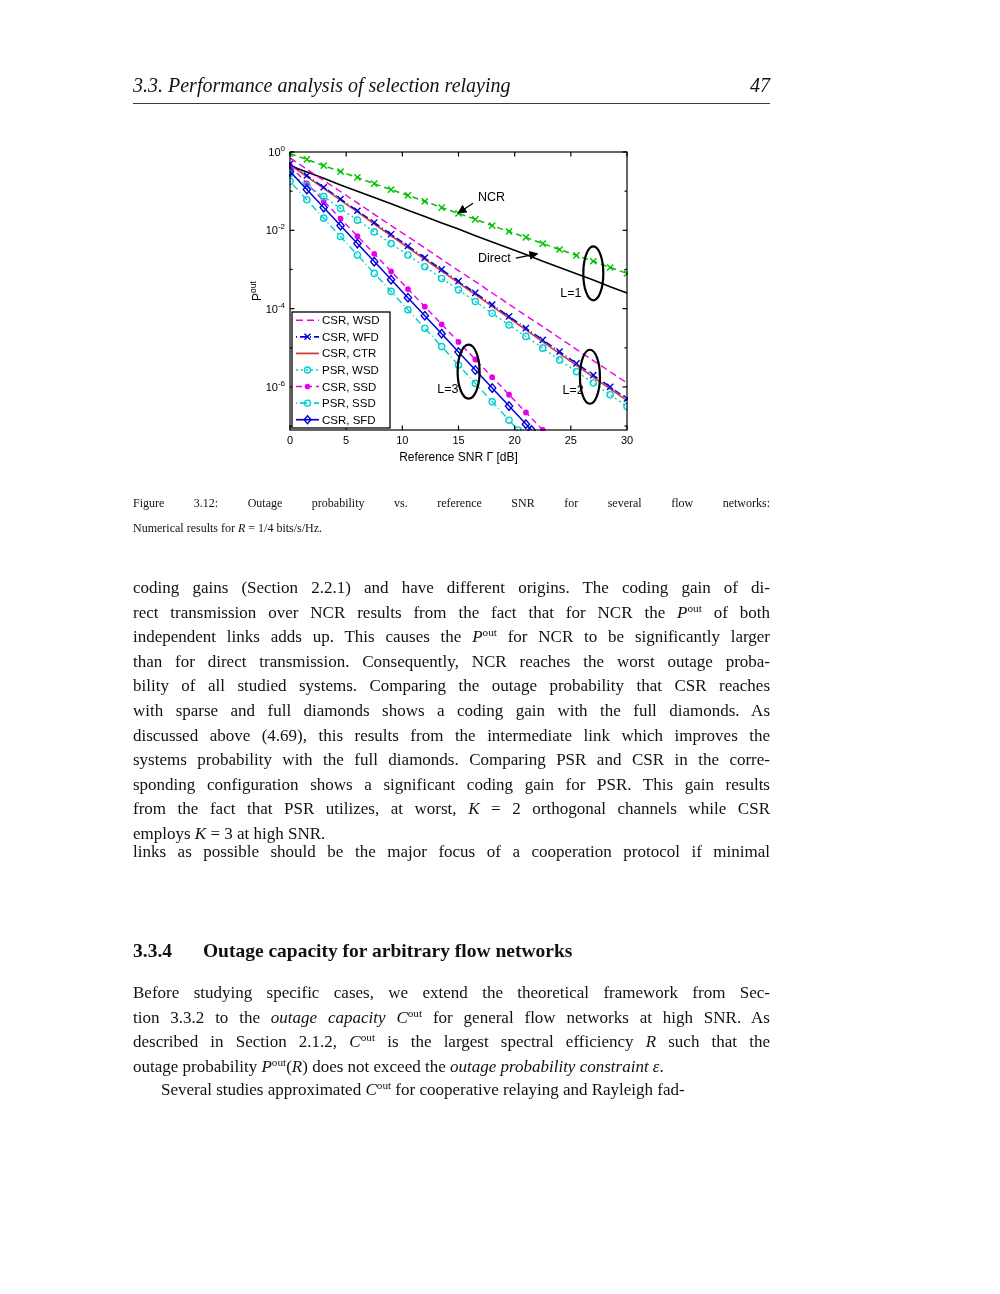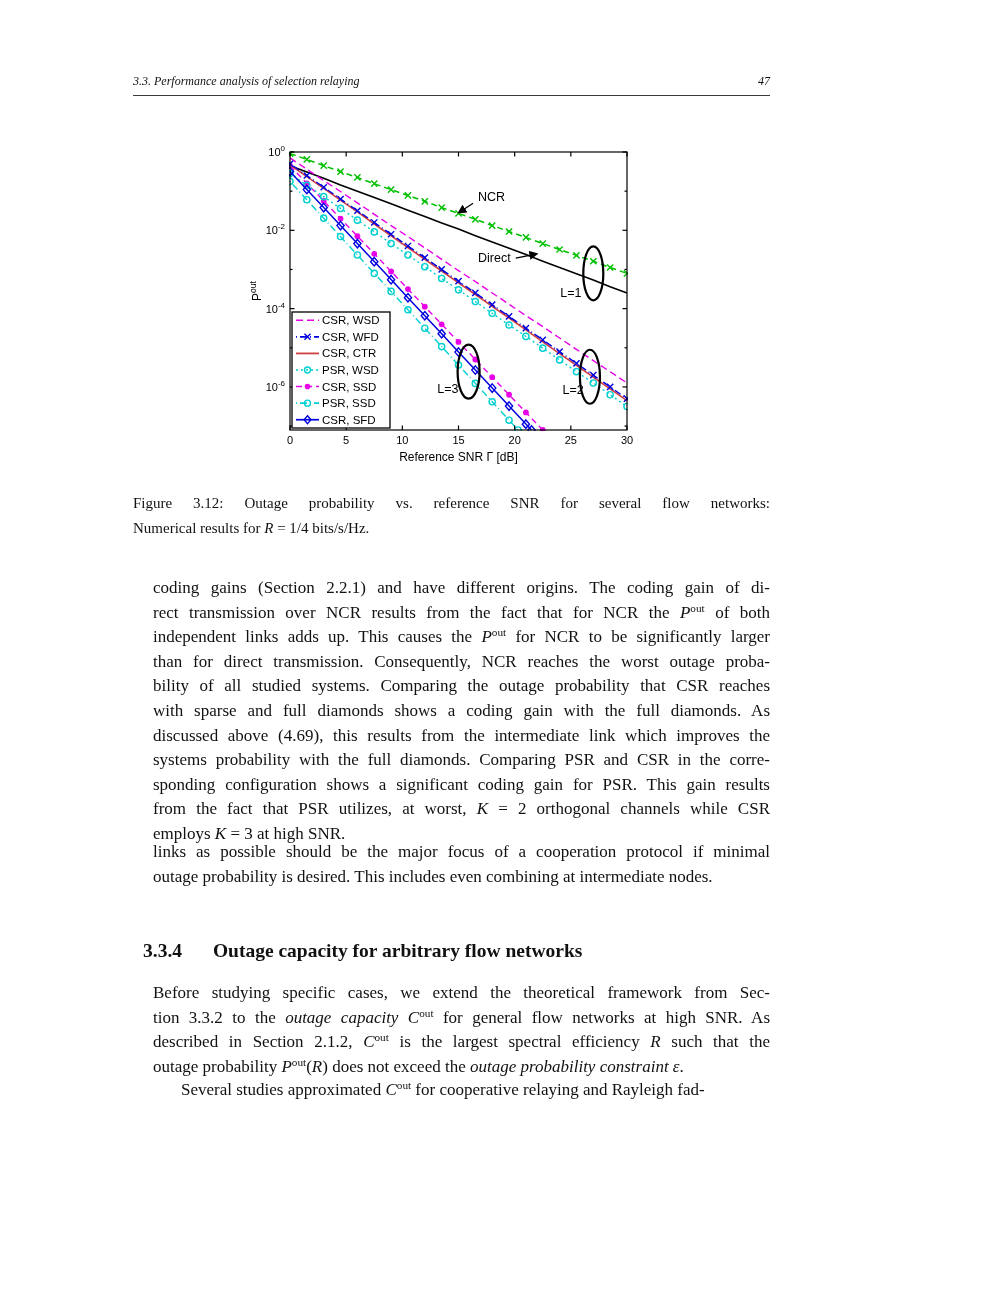--- a/index.html
+++ b/index.html
@@ -6,39 +6,39 @@
   body{
     width:1000px;height:1294px;position:relative;background:#ffffff;
     font-family:"Liberation Serif", serif;color:#111;
     overflow:hidden;
   }
   .abs{position:absolute;}
   
   .pagehead{
     top:74px;left:133px;width:637px;
     display:flex;justify-content:space-between;align-items:baseline;
-    font-style:italic;font-size:12px;
+    font-style:italic;font-size:20px;
     padding-bottom:6px;border-bottom:1.3px solid #3a3a3a;
   }
   
   .para{left:133px;width:637px;font-size:17px;line-height:24.6px;}
-  .para .ln{text-align:justify;text-align-last:justify;white-space:normal;margin-left:20px;}
+  .para .ln{text-align:justify;text-align-last:justify;white-space:normal;}
   .para .ln.last{text-align:right;text-align-last:left;}
   .para .ln.indent{text-indent:28px;}
   sup{font-size:66%;line-height:0;vertical-align:0.5em;}
   i{font-style:italic;}
-  .caption{left:133px;width:637px;font-size:15px;line-height:24.6px;}
+  .caption{left:133px;width:637px;font-size:12px;line-height:24.6px;}
   .caption .ln{text-align:justify;text-align-last:justify;}
   .caption .ln.last{text-align:right;text-align-last:left;}
   
   .sechead{
     top:940px;left:133px;width:660px;
     font-weight:bold;font-size:19.5px;
   }
-  .sechead .num{margin-right:26px;margin-left:10px;}
+  .sechead .num{margin-right:26px;}
   
   .chartbox{top:135px;left:240px;width:410px;height:330px;}
   svg text{font-family:"Liberation Sans", sans-serif;}
 </style>
 </head>
 <body>
 
 <div class="abs pagehead">
   <span>3.3. Performance analysis of selection relaying</span>
   <span>47</span>
@@ -307,21 +307,20 @@
     <div class="ln">with sparse and full diamonds shows a coding gain with the full diamonds.  As</div>
     <div class="ln">discussed above (4.69), this results from the intermediate link which improves the</div>
     <div class="ln">systems probability with the full diamonds. Comparing PSR and CSR in the corre-</div>
     <div class="ln">sponding configuration shows a significant coding gain for PSR. This gain results</div>
     <div class="ln">from the fact that PSR utilizes, at worst, <i>K</i> = 2 orthogonal channels while CSR</div>
     <div class="ln last">employs <i>K</i> = 3 at high SNR.</div>
   </div>
 
 <div class="abs para" style="top:840px">
     <div class="ln">links as possible should be the major focus of a cooperation protocol if minimal</div>
-    <div class="ln last">outage probability is desired. This includes even combining at intermediate nodes.</div>
   </div>
 
 <div class="abs sechead">
   <span class="num">3.3.4</span>
   <span>Outage capacity for arbitrary flow networks</span>
 </div>
 
 <div class="abs para" style="top:981px">
     <div class="ln">Before studying specific cases, we extend the theoretical framework from Sec-</div>
     <div class="ln">tion 3.3.2 to the <i>outage capacity C</i><sup>out</sup> for general flow networks at high SNR. As</div>

